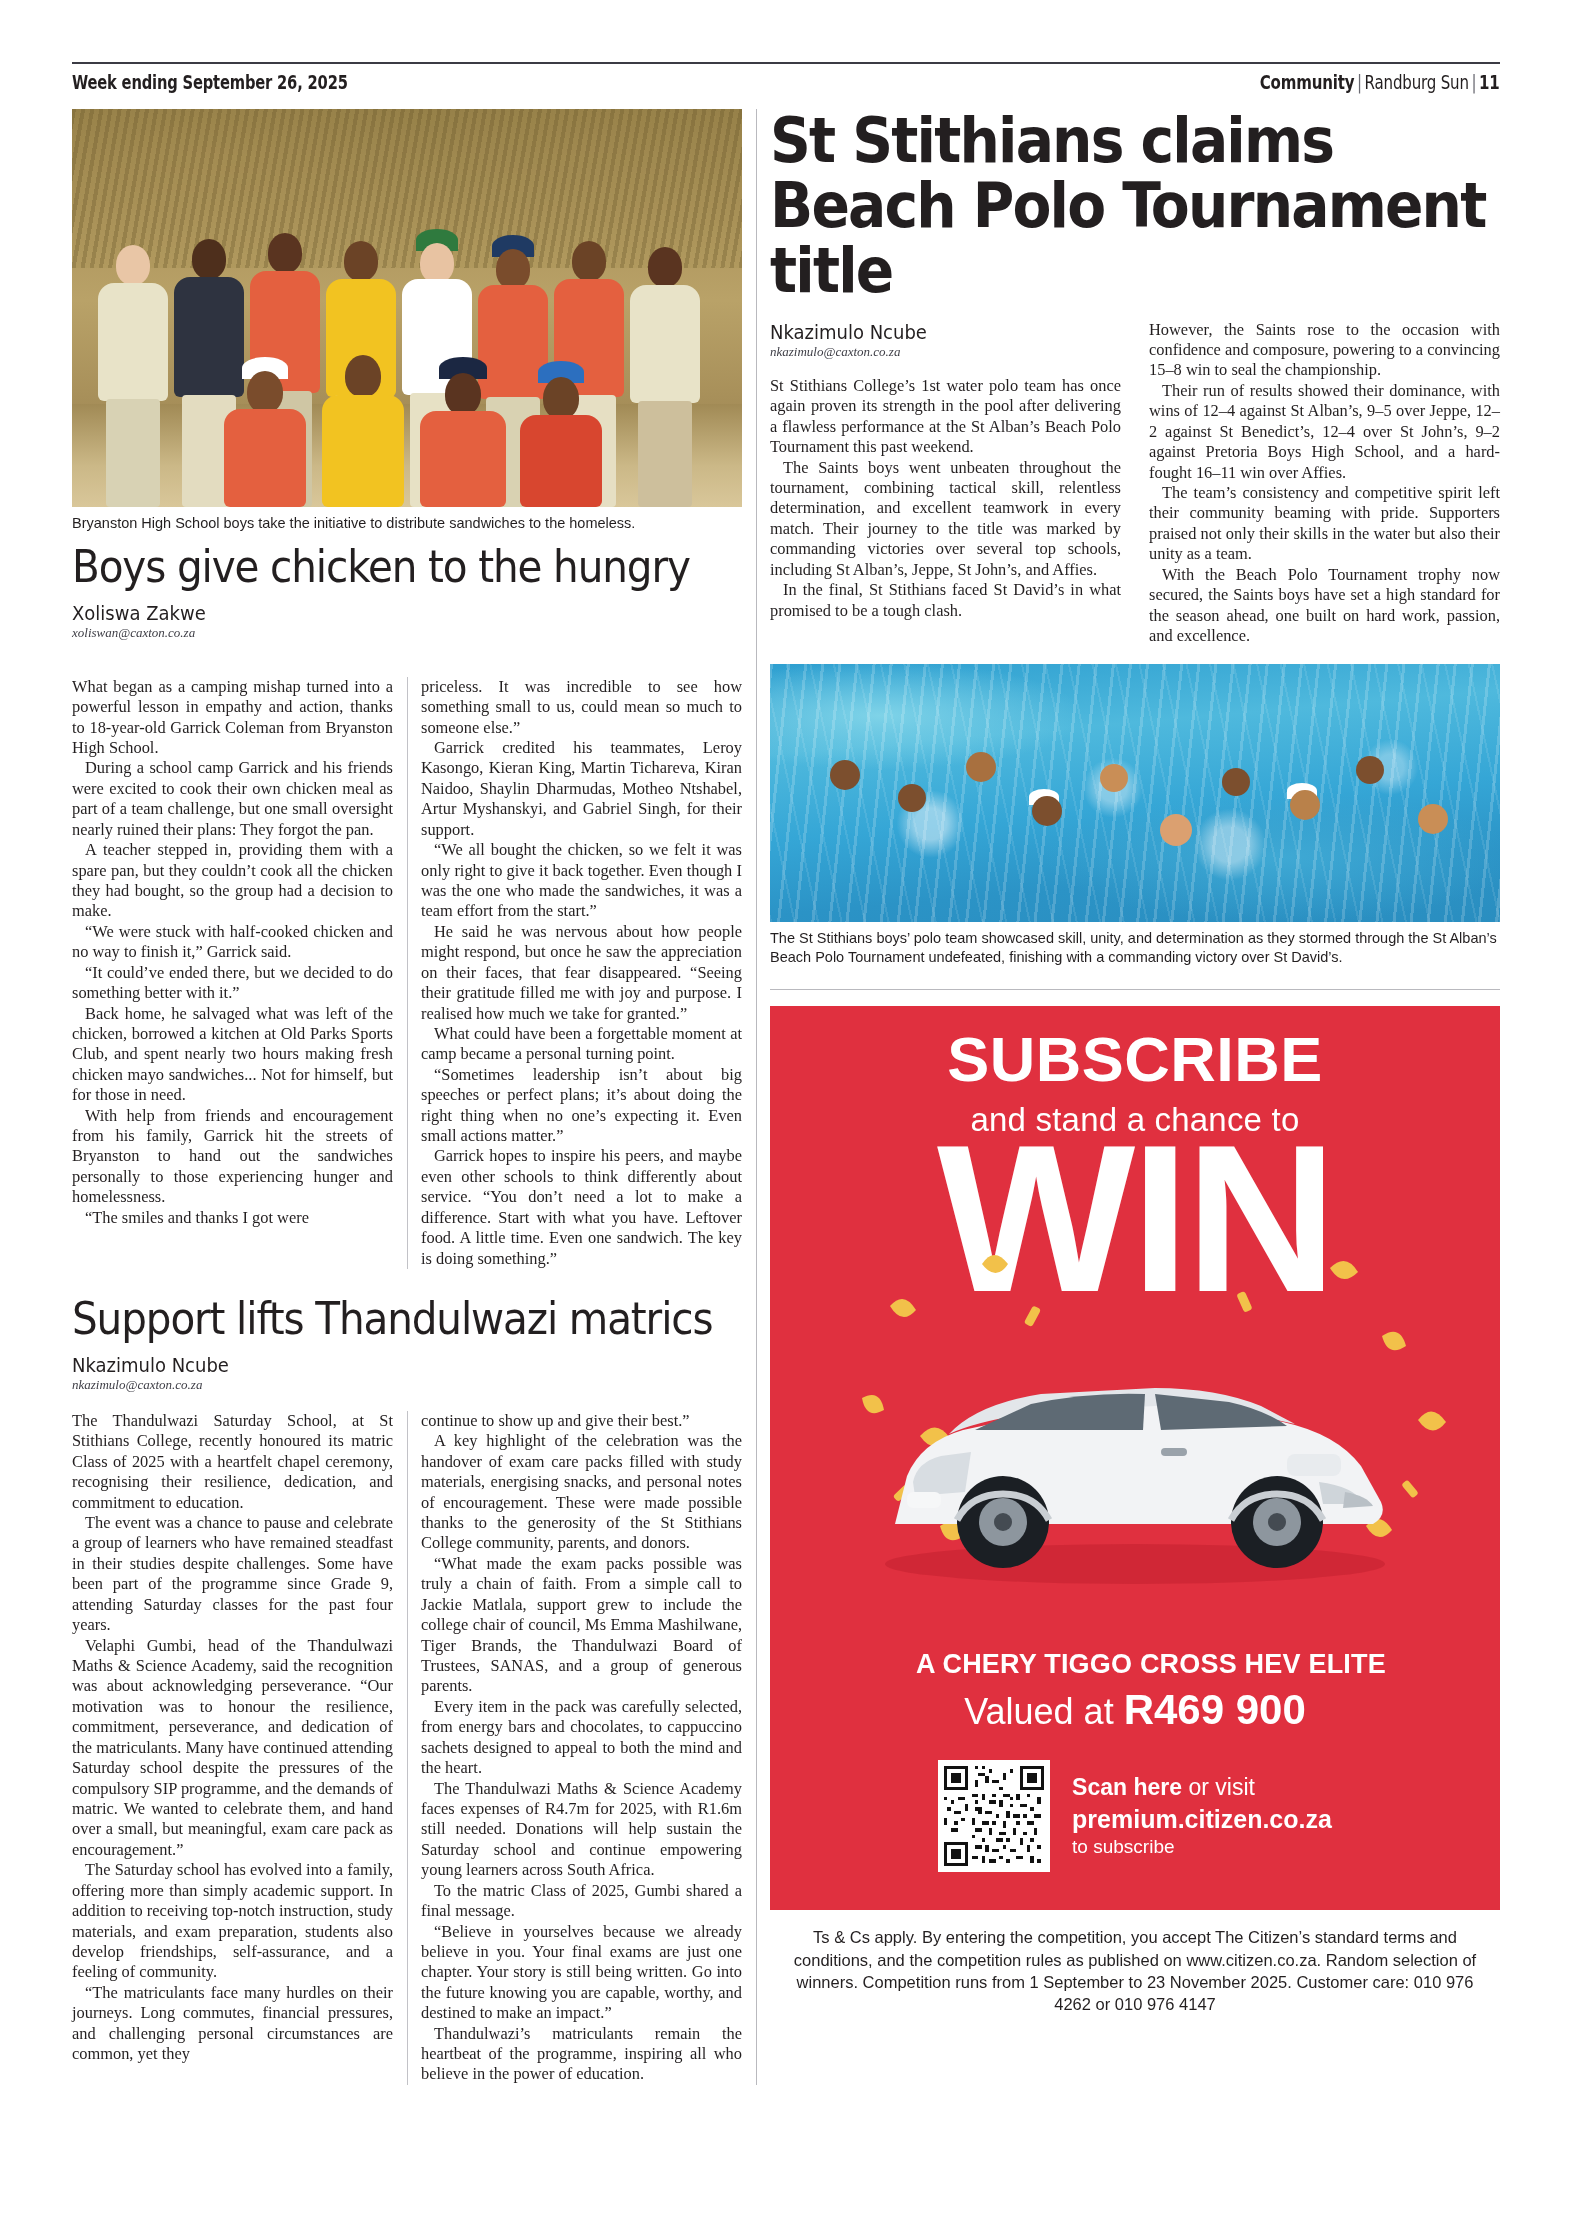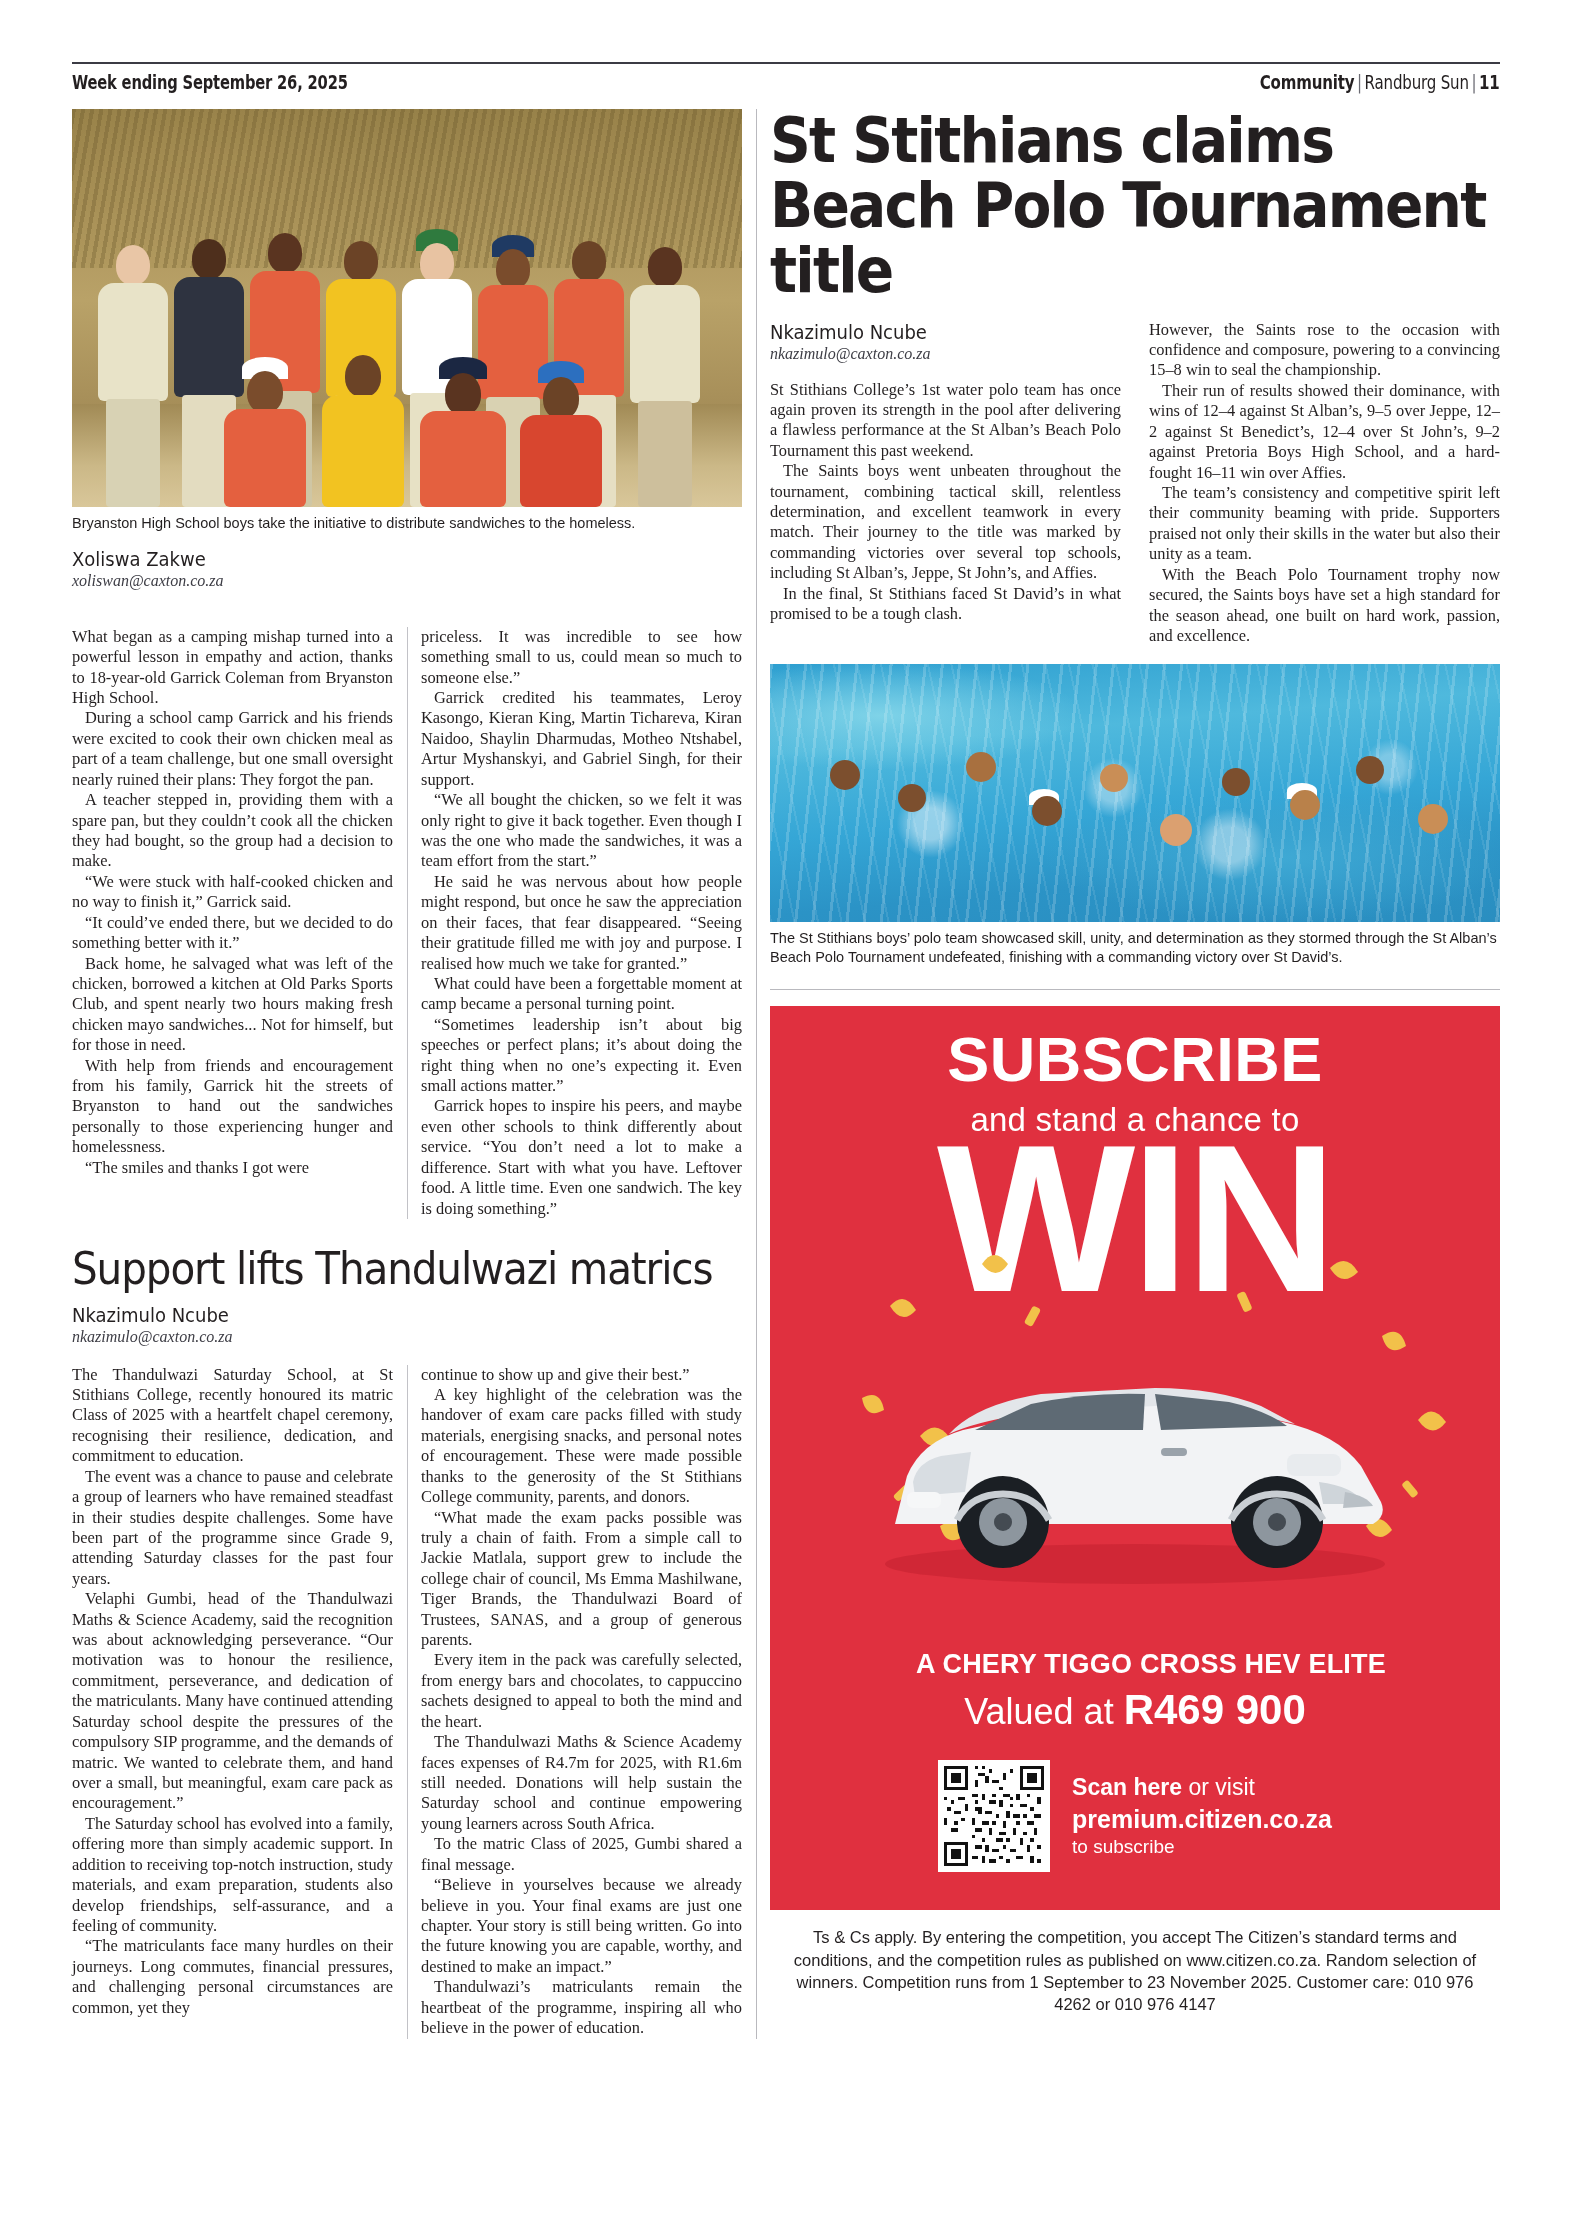--- a/index.html
+++ b/index.html
@@ -85,21 +85,21 @@
     font-weight: 700; color: #231f20; letter-spacing: -1.2px; line-height: 1.02;
   }
   .hl-lead { font-size: 63px; letter-spacing: -1.8px; line-height: 1.03; margin-bottom: 16px; }
   .hl-light { font-family: "Liberation Sans Narrow","DejaVu Sans Condensed","Liberation Sans", sans-serif;
               font-weight: 400; font-size: 45px; letter-spacing: -1.1px; line-height: 1.06; color: #231f20; }
 
   
   .byline { font-family: "Liberation Sans", sans-serif; line-height: 1.22; margin-top: 10px; }
   .byline .nm { font-size: 20px; font-weight: 400; color: #231f20;
                 font-family:"Liberation Sans Narrow","DejaVu Sans Condensed","Liberation Sans",sans-serif; }
-  .byline .em { font-size: 16px; color: #3d3d45; font-style: italic;
+  .byline .em { font-size: 13px; color: #3d3d45; font-style: italic;
                 font-family:"Liberation Serif", serif; }
 
   
   .cols2 { display: flex; gap: 28px; position: relative; }
   .cols2 .rule { position:absolute; left:50%; top:0; bottom:0; width:1px; background:#c2c2c7; }
   .bodycol { width: 321px; }
   .bodycol.wide { width: 351px; }
   .bodytext { font-family: "Liberation Serif", serif; font-size: 16.4px; line-height: 1.245;
               text-align: justify; color: #231f20; hyphens: auto; }
   .bodytext p { text-indent: 0; margin: 0; }
@@ -209,20 +209,21 @@
           <div class="torso" style="top:54px;width:86px;height:96px;background:#e4603f;"></div>
         </div>
         <div class="fig" style="left:446px;width:86px;height:146px;">
           <div class="cap" style="top:0;width:46px;height:22px;background:#2c6fbf;"></div>
           <div class="head" style="top:16px;width:36px;height:42px;background:#6b4326;"></div>
           <div class="torso" style="top:54px;width:82px;height:92px;background:#d8462f;"></div>
         </div>
       </div>
       <div class="caption">Bryanston High School boys take the initiative to distribute sandwiches to the homeless.</div>
 
+      <div class="hl hl-light" style="margin-top:6px;">Boys give chicken to the hungry</div>
 
       <div class="byline">
         <div class="nm">Xoliswa Zakwe</div>
         <div class="em">xoliswan@caxton.co.za</div>
       </div>
 
       <div class="cols2" style="margin-top:36px;">
         <div class="rule"></div>
         <div class="bodycol">
           <div class="bodytext">

